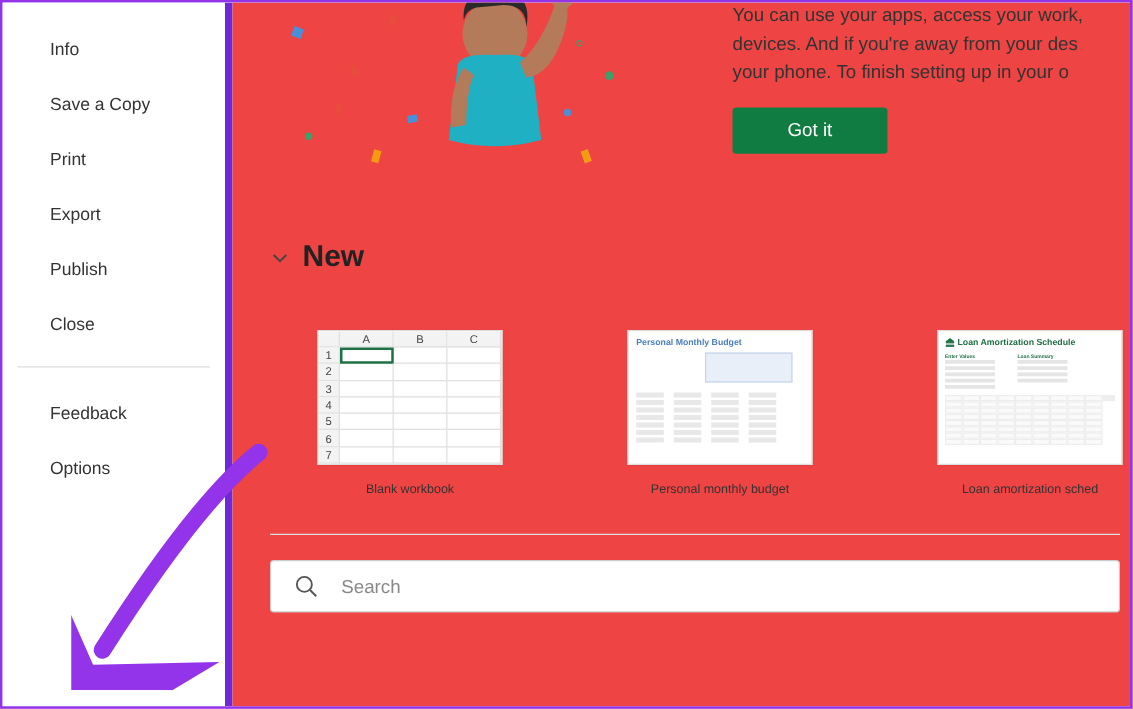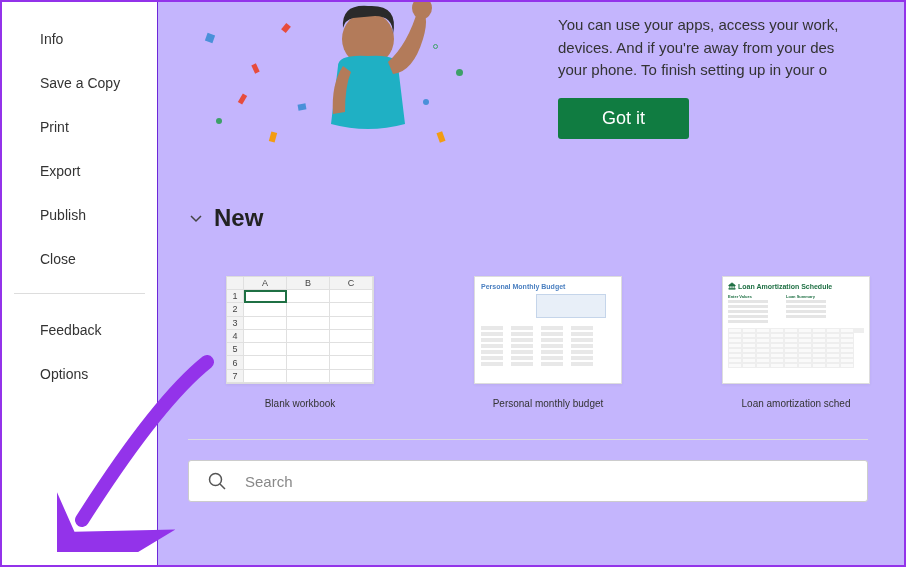--- a/index.html
+++ b/index.html
@@ -1,29 +1,29 @@
 <!DOCTYPE html>
 <html><head>
   <meta charset="utf-8">
   <style>
     * { margin: 0; padding: 0; box-sizing: border-box; font-family: 'Segoe UI', Tahoma, sans-serif; }
     body { width: 906px; height: 567px; overflow: hidden; border: 2px solid #9333ea; position: relative; background: #f5f5f5; }
     .container { display: flex; height: 100%; }
     
-    .sidebar { width: 156px; background: #fff; border-right: 1px solid #6d28d9; padding-top: 15px; display: flex; flex-direction: column; }
+    .sidebar { width: 184px; background: #fff; border-right: 6px solid #6d28d9; padding-top: 15px; display: flex; flex-direction: column; }
     .sidebar-item { padding: 14px 20px 14px 38px; font-size: 14px; color: #333; cursor: pointer; }
     .sidebar-divider { border: none; border-top: 1px solid #ddd; margin: 12px 12px 14px 12px; }
     
-    .main { flex: 1; background: #c4b5fd; padding: 12px 0 0 30px; overflow: hidden; position: relative; }
+    .main { flex: 1; background: #ef4444; padding: 0 0 0 30px; overflow: hidden; position: relative; }
     
     .banner { display: flex; align-items: flex-start; padding-top: 0; }
     .banner-illustration { width: 370px; height: 135px; position: relative; flex-shrink: 0; }
     .banner-text { padding-top: 0; flex: 1; }
     .banner-desc { font-size: 15px; color: #333; line-height: 1.5; }
-    .got-it-btn { margin-top: 16px; background: #107c41; color: #fff; border: none; padding: 10px 44px; font-size: 18px; border-radius: 3px; cursor: pointer; }
+    .got-it-btn { margin-top: 16px; background: #107c41; color: #fff; border: none; padding: 10px 44px; font-size: 15px; border-radius: 3px; cursor: pointer; }
     
     .section-header { display: flex; align-items: center; margin-top: 55px; margin-bottom: 44px; }
     .chevron { width: 16px; height: 16px; margin-right: 10px; cursor: pointer; }
     .section-title { font-size: 24px; font-weight: 600; color: #222; }
     
     .templates { display: flex; gap: 100px; padding-left: 38px; }
     .template { display: flex; flex-direction: column; align-items: center; cursor: pointer; }
     .template-thumb { width: 148px; height: 108px; background: #fff; border: 1px solid #ddd; box-shadow: 0 1px 3px rgba(0,0,0,0.06); position: relative; overflow: hidden; }
     .template-label { margin-top: 14px; font-size: 10px; color: #333; text-align: right; white-space: nowrap; }
     

